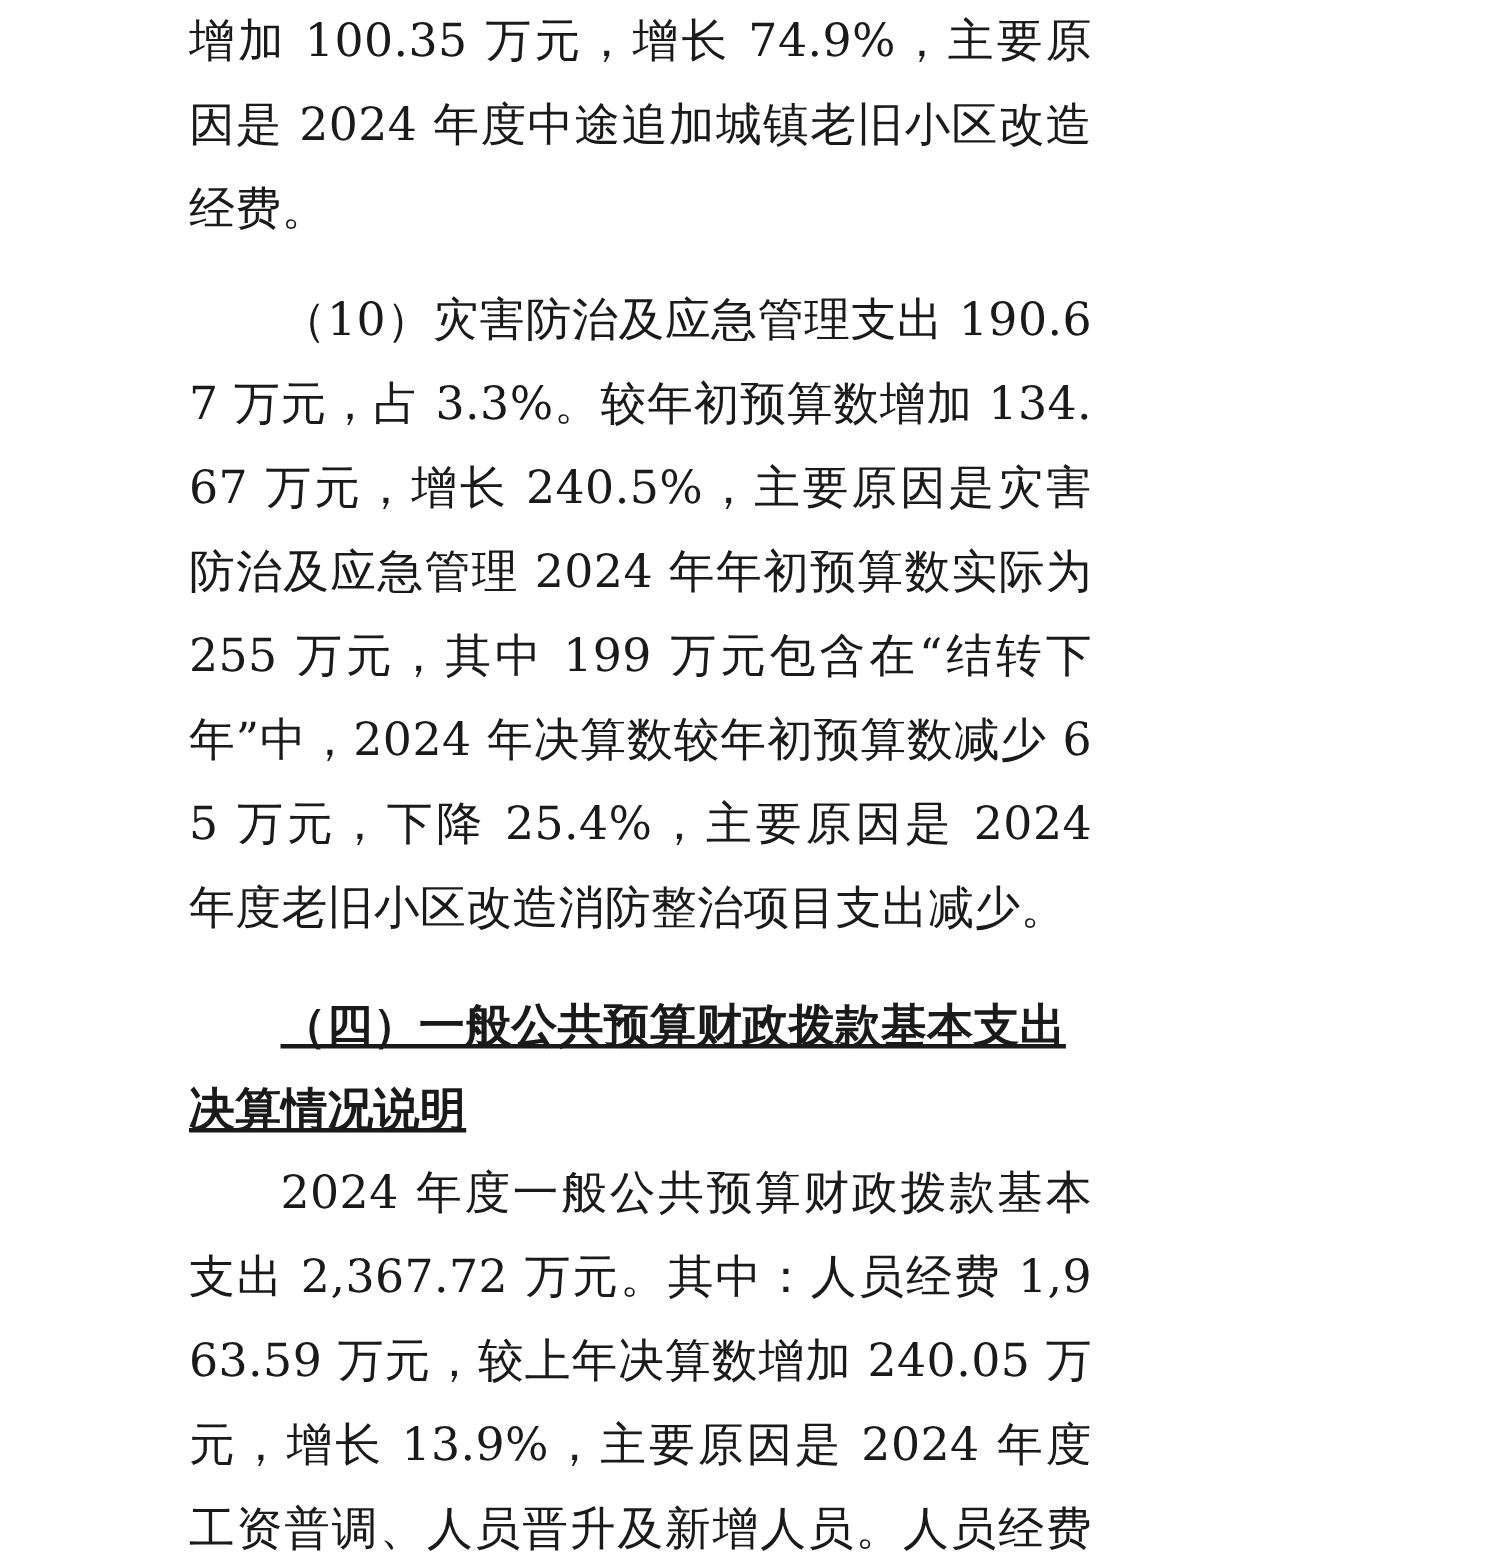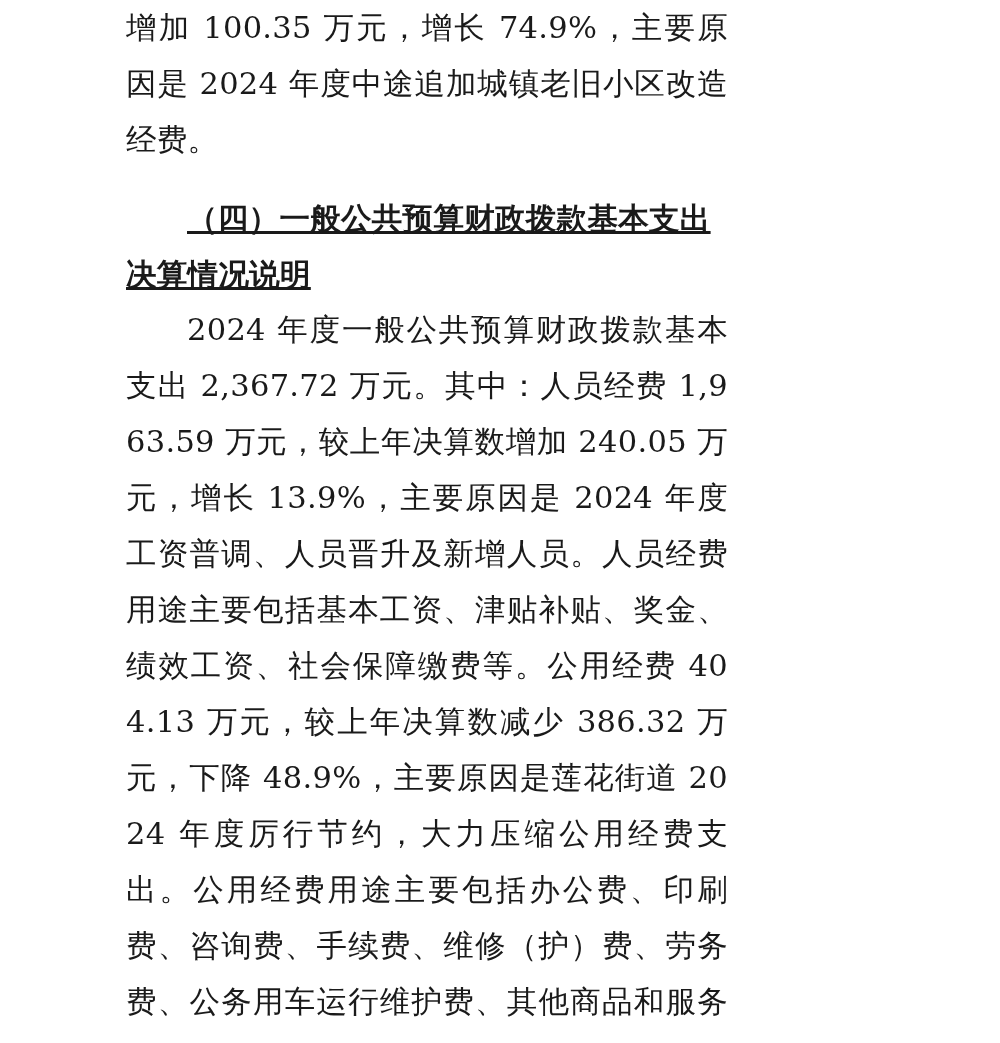--- a/index.html
+++ b/index.html
@@ -49,18 +49,19 @@
     margin-top: 18px;
   }
 </style>
 </head>
 <body>
 
 <div class="page">
 
   <p class="para">增加 100.35 万元，增长 74.9%，主要原因是 2024 年度中途追加城镇老旧小区改造经费。</p>
 
+  <p class="para indent gap-small">（10）灾害防治及应急管理支出 190.67 万元，占 3.3%。较年初预算数增加 134.67 万元，增长 240.5%，主要原因是灾害防治及应急管理 2024 年年初预算数实际为 255 万元，其中 199 万元包含在“结转下年”中，2024 年决算数较年初预算数减少 65 万元，下降 25.4%，主要原因是 2024 年度老旧小区改造消防整治项目支出减少。</p>
 
   <p class="heading gap-top">（四）一般公共预算财政拨款基本支出决算情况说明</p>
 
   <p class="para indent">2024 年度一般公共预算财政拨款基本支出 2,367.72 万元。其中：人员经费 1,963.59 万元，较上年决算数增加 240.05 万元，增长 13.9%，主要原因是 2024 年度工资普调、人员晋升及新增人员。人员经费用途主要包括基本工资、津贴补贴、奖金、绩效工资、社会保障缴费等。公用经费 404.13 万元，较上年决算数减少 386.32 万元，下降 48.9%，主要原因是莲花街道 2024 年度厉行节约，大力压缩公用经费支出。公用经费用途主要包括办公费、印刷费、咨询费、手续费、维修（护）费、劳务费、公务用车运行维护费、其他商品和服务支出等。</p>
 
 </div>
 
 </body></html>

